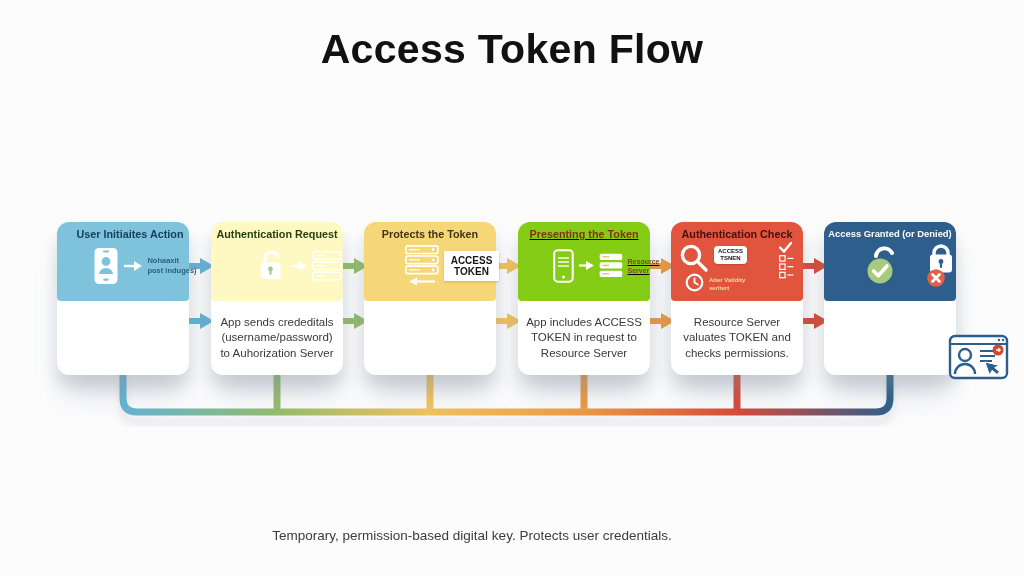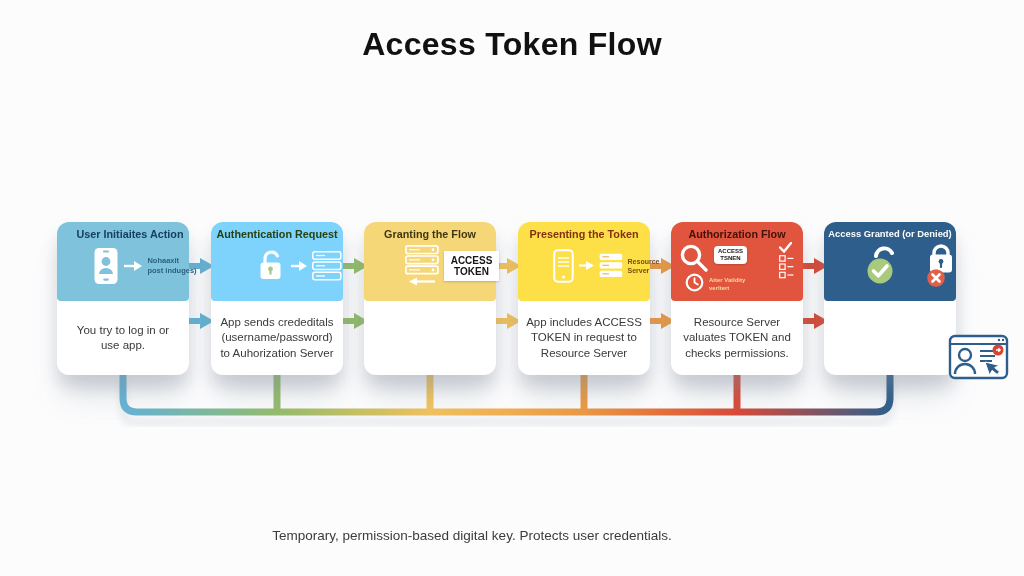--- a/index.html
+++ b/index.html
@@ -3,21 +3,21 @@
 <meta charset="utf-8">
 <style>
   html,body{margin:0;padding:0;}
   body{
     width:1024px;height:576px;overflow:hidden;position:relative;
     background:#fcfcfd;
     font-family:"Liberation Sans", sans-serif;
   }
   .page-title{
     position:absolute;top:26px;left:0;width:1024px;text-align:center;
-    font-size:32px;font-weight:700;color:#111;letter-spacing:.3px;
+    font-size:41px;font-weight:700;color:#111;letter-spacing:.3px;
   }
   .caption{
     position:absolute;top:528px;left:0;width:944px;text-align:center;
     font-size:13.5px;color:#3c3c3c;
   }
   .card{
     position:absolute;top:222px;width:132px;height:153px;border-radius:12px;
     background:#fff;
     box-shadow:0 12px 16px rgba(125,135,150,.28), 0 28px 30px -8px rgba(125,135,150,.22);
   }
@@ -120,26 +120,24 @@
         <rect x="10.2" y="31.5" width="5.6" height="2.2" rx="1.1" fill="#7fc2dc"></rect>
       </svg>
       <svg width="18" height="12" viewBox="0 0 18 12">
         <line x1="0" y1="6" x2="11" y2="6" stroke="#ffffff" stroke-width="2.4"></line>
         <polygon points="10,1 18,6 10,11" fill="#ffffff"></polygon>
       </svg>
       <div class="tiny-note" style="color: rgb(44, 97, 126);">Nohaaxit
 post induges)</div>
     </div>
   </div>
-  <div class="card-body">You try to log in or
-use app.</div>
 </div>
 
 <div class="card" style="left:211px">
-  <div class="card-header" style="background: #7dd3fc; justify-content: center;">
+  <div class="card-header" style="background: #fef9c3; justify-content: center;">
     <div class="card-title" style="color: rgb(40, 64, 15);">Authentication Request</div>
     <div class="icon-row">
       <svg width="30" height="33" viewBox="0 0 30 33">
         <path d="M9,14 v-4.5 a6.5,6.5 0 0 1 12.4,-2.6" stroke="#ffffff" stroke-width="3.2" fill="none" stroke-linecap="round"></path>
         <rect x="4.5" y="13.5" width="20" height="16.5" rx="3" fill="#ffffff"></rect>
         <circle cx="14.5" cy="20" r="2.4" fill="#a7c88a"></circle>
         <rect x="13.4" y="21" width="2.2" height="4.8" rx="1" fill="#a7c88a"></rect>
       </svg>
       <svg width="16" height="12" viewBox="0 0 16 12">
         <line x1="0" y1="6" x2="9" y2="6" stroke="#ffffff" stroke-width="2.4"></line>
@@ -155,21 +153,21 @@
       </svg>
     </div>
   </div>
   <div class="card-body">App sends crededitals
 (username/password)
 to Auhorization Server</div>
 </div>
 
 <div class="card" style="left:364px">
   <div class="card-header" style="background: rgb(245, 215, 120);">
-    <div class="card-title" style="color: rgb(65, 54, 19);">Granting the Flow</div>
+    <div class="card-title" style="color: rgb(65, 54, 19);">Protects the Token</div>
     <div class="icon-row">
       <div style="display:flex;flex-direction:column;align-items:center;gap:2px">
         <svg width="34" height="30" viewBox="0 0 34 30">
           <rect x="0.9" y="0.9" width="32" height="7.6" rx="2" stroke="#ffffff" stroke-width="1.7" fill="none"></rect>
           <line x1="4" y1="4.7" x2="15" y2="4.7" stroke="#ffffff" stroke-width="1.2"></line>
             <circle cx="28" cy="4.7" r="1.4" fill="#ffffff"></circle>
           <rect x="0.9" y="11" width="32" height="7.6" rx="2" stroke="#ffffff" stroke-width="1.7" fill="none"></rect>
           <line x1="4" y1="14.8" x2="15" y2="14.8" stroke="#ffffff" stroke-width="1.2"></line>
             <circle cx="28" cy="14.8" r="1.4" fill="#ffffff"></circle>
           <rect x="0.9" y="21.1" width="32" height="7.6" rx="2" stroke="#ffffff" stroke-width="1.7" fill="none"></rect>
@@ -181,21 +179,21 @@
           <polygon points="8,0.5 0,4.5 8,8.5" fill="#ffffff"></polygon>
         </svg>
       </div>
       <div class="badge">ACCESS
 TOKEN</div>
     </div>
   </div>
 </div>
 
 <div class="card" style="left:518px">
-  <div class="card-header" style="background: #fde047;">
+  <div class="card-header" style="background: #84cc16; text-decoration: underline;">
     <div class="card-title" style="color: rgb(131, 48, 15);">Presenting the Token</div>
     <div class="icon-row">
       <svg width="21" height="34" viewBox="0 0 21 34">
         <rect x="1.2" y="1.2" width="18.5" height="31.5" rx="3.6" stroke="#ffffff" stroke-width="2" fill="none"></rect>
         <line x1="5" y1="9" x2="16" y2="9" stroke="#ffffff" stroke-width="1.4"></line>
         <line x1="5" y1="13" x2="16" y2="13" stroke="#ffffff" stroke-width="1.4"></line>
         <line x1="5" y1="17" x2="16" y2="17" stroke="#ffffff" stroke-width="1.4"></line>
         <circle cx="10.5" cy="28" r="1.5" fill="#ffffff"></circle>
       </svg>
       <svg width="15" height="11" viewBox="0 0 15 11">
@@ -214,21 +212,21 @@
 Server</div>
     </div>
   </div>
   <div class="card-body">App includes ACCESS
 TOKEN in request to
 Resource Server</div>
 </div>
 
 <div class="card" style="left:671px">
   <div class="card-header" style="background: rgb(225, 85, 62);">
-    <div class="card-title" style="color: rgb(69, 16, 10);">Authorization Flow</div>
+    <div class="card-title" style="color: rgb(69, 16, 10);">Authentication Check</div>
     <div style="position:relative;flex:1;width:100%">
       <svg class="abs" style="left:8px;top:2px" width="30" height="30" viewBox="0 0 30 30">
         <circle cx="12" cy="12" r="8.6" stroke="#ffffff" stroke-width="3.4" fill="none"></circle>
         <line x1="18.6" y1="18.6" x2="27" y2="27" stroke="#ffffff" stroke-width="3.4" stroke-linecap="round"></line>
       </svg>
       <div class="badge mini abs" style="left:43px;top:5px">ACCESS
 TSNEN</div>
       <svg class="abs" style="right:11px;top:1px" width="13" height="11" viewBox="0 0 13 11">
         <path d="M1,5.5 L5,9.5 L12,1" stroke="#ffffff" stroke-width="2.4" fill="none" stroke-linecap="round"></path>
       </svg>

